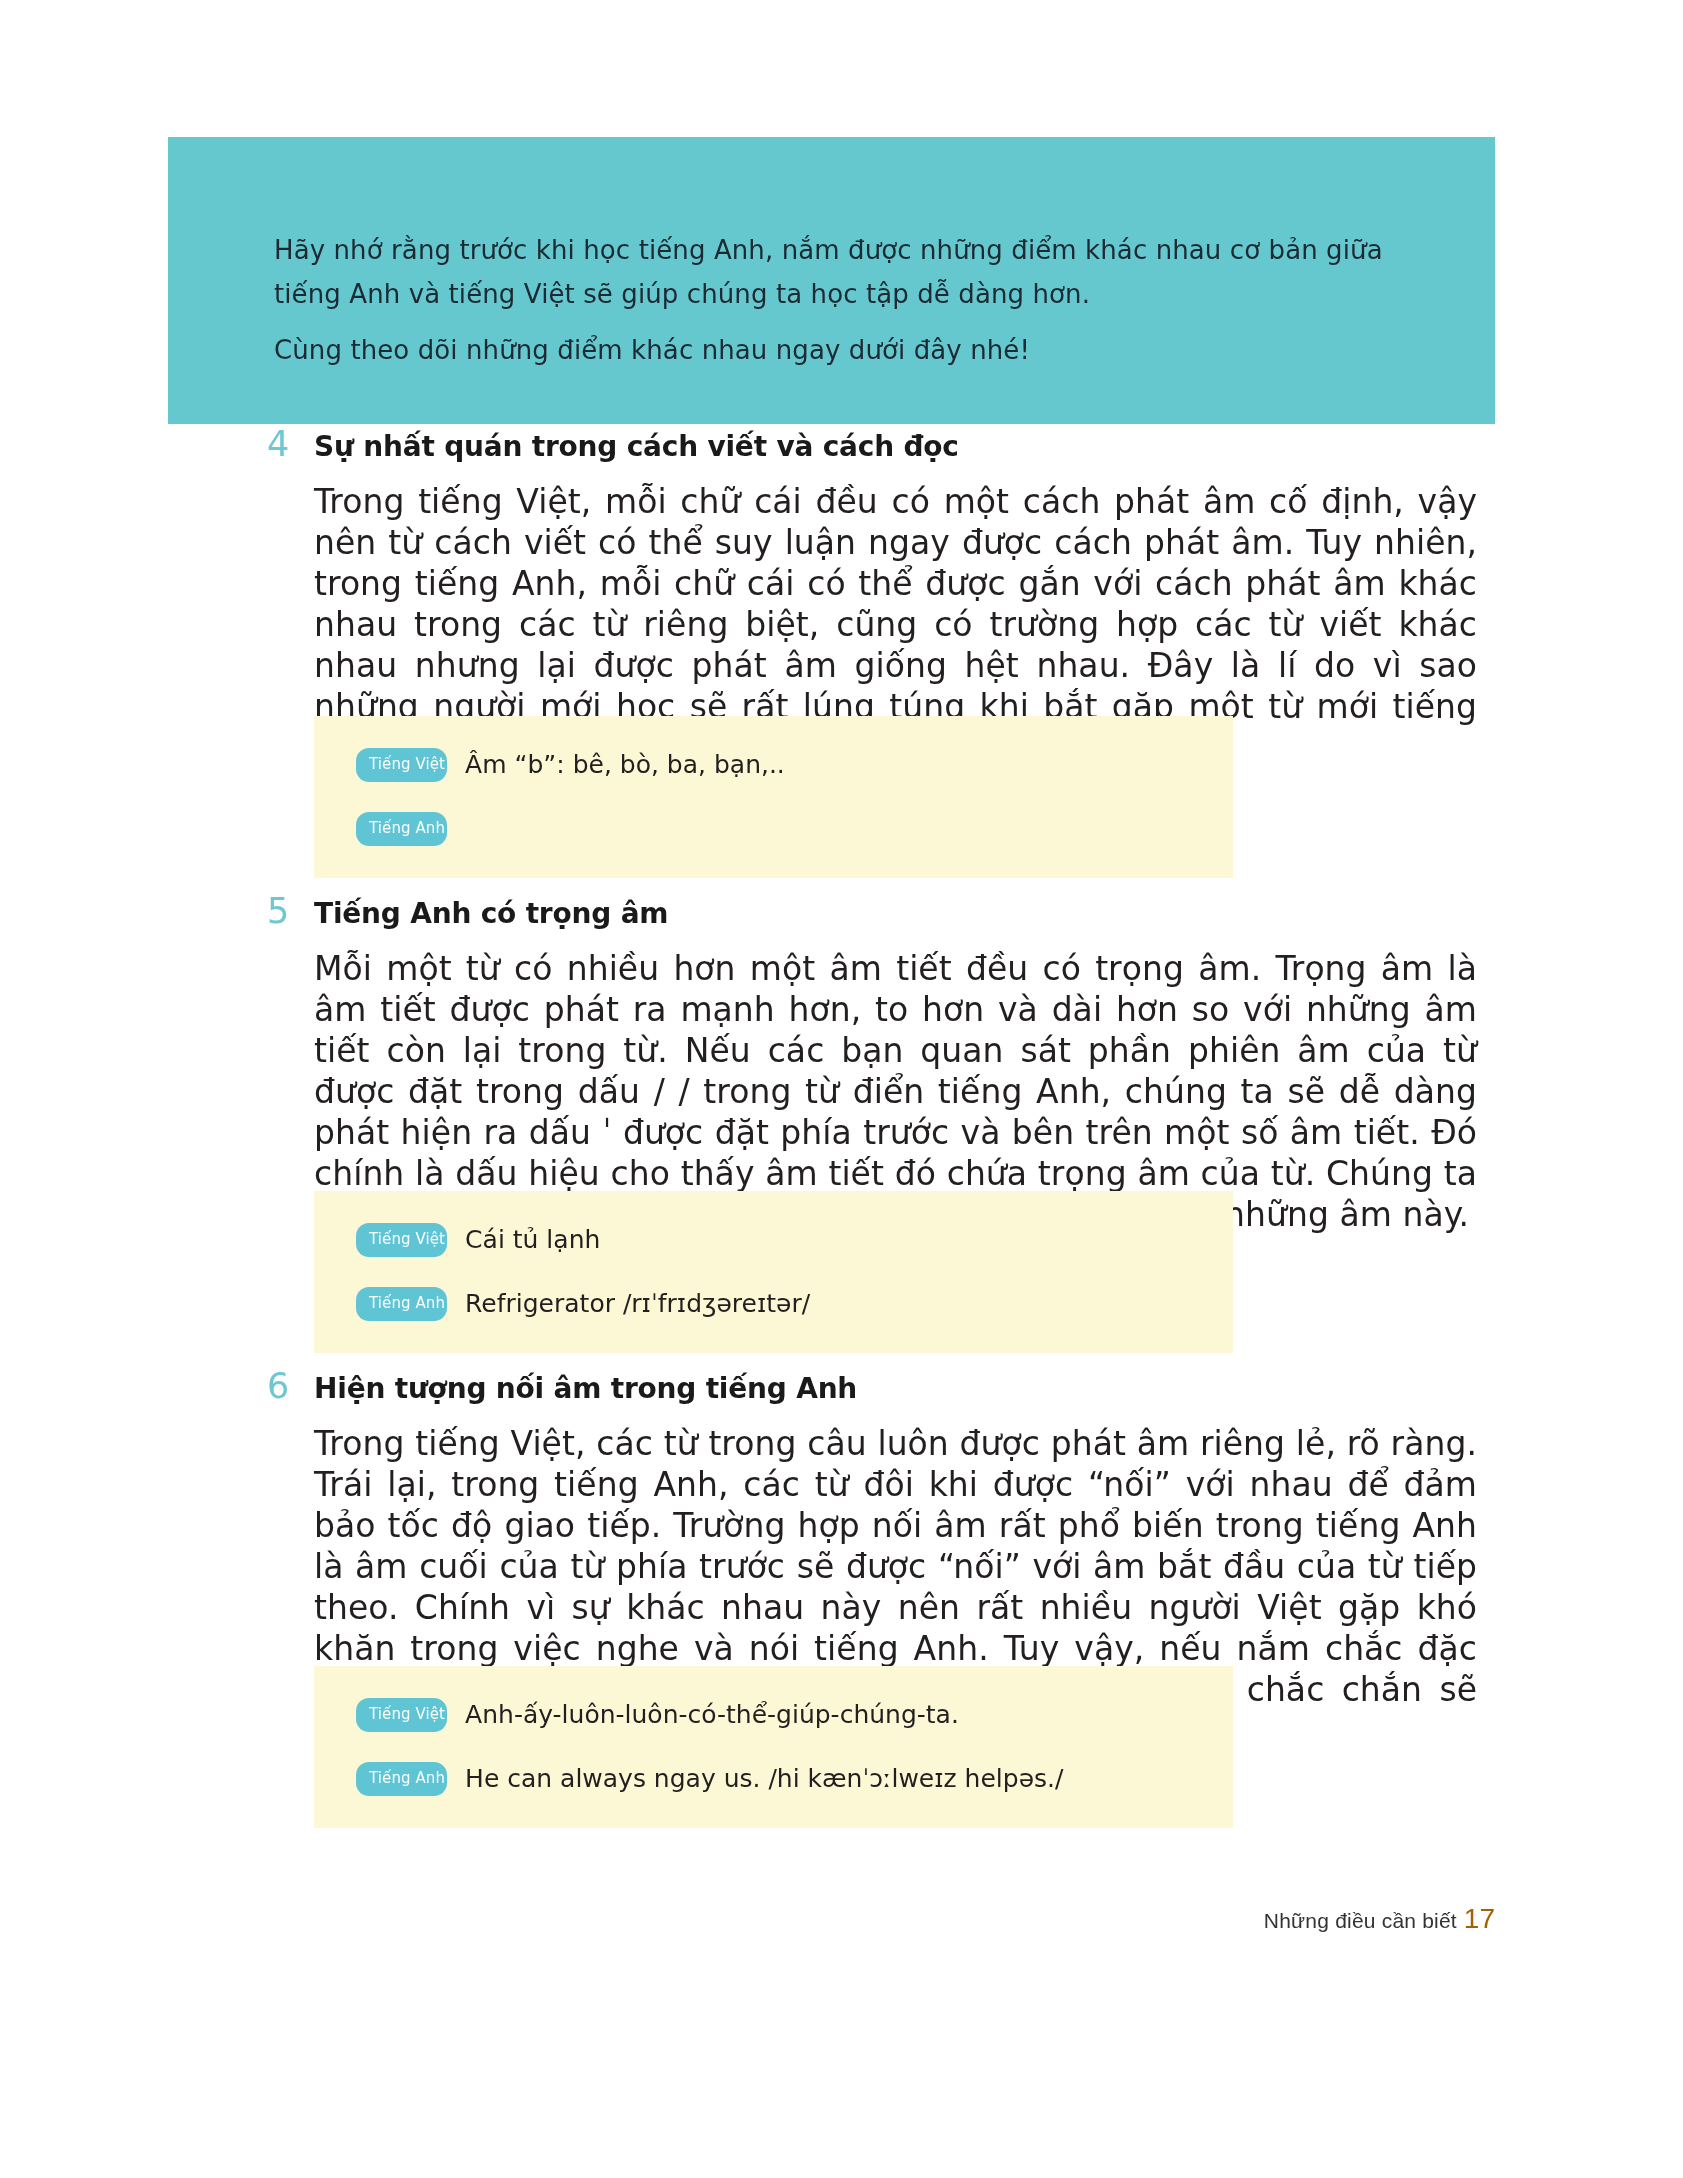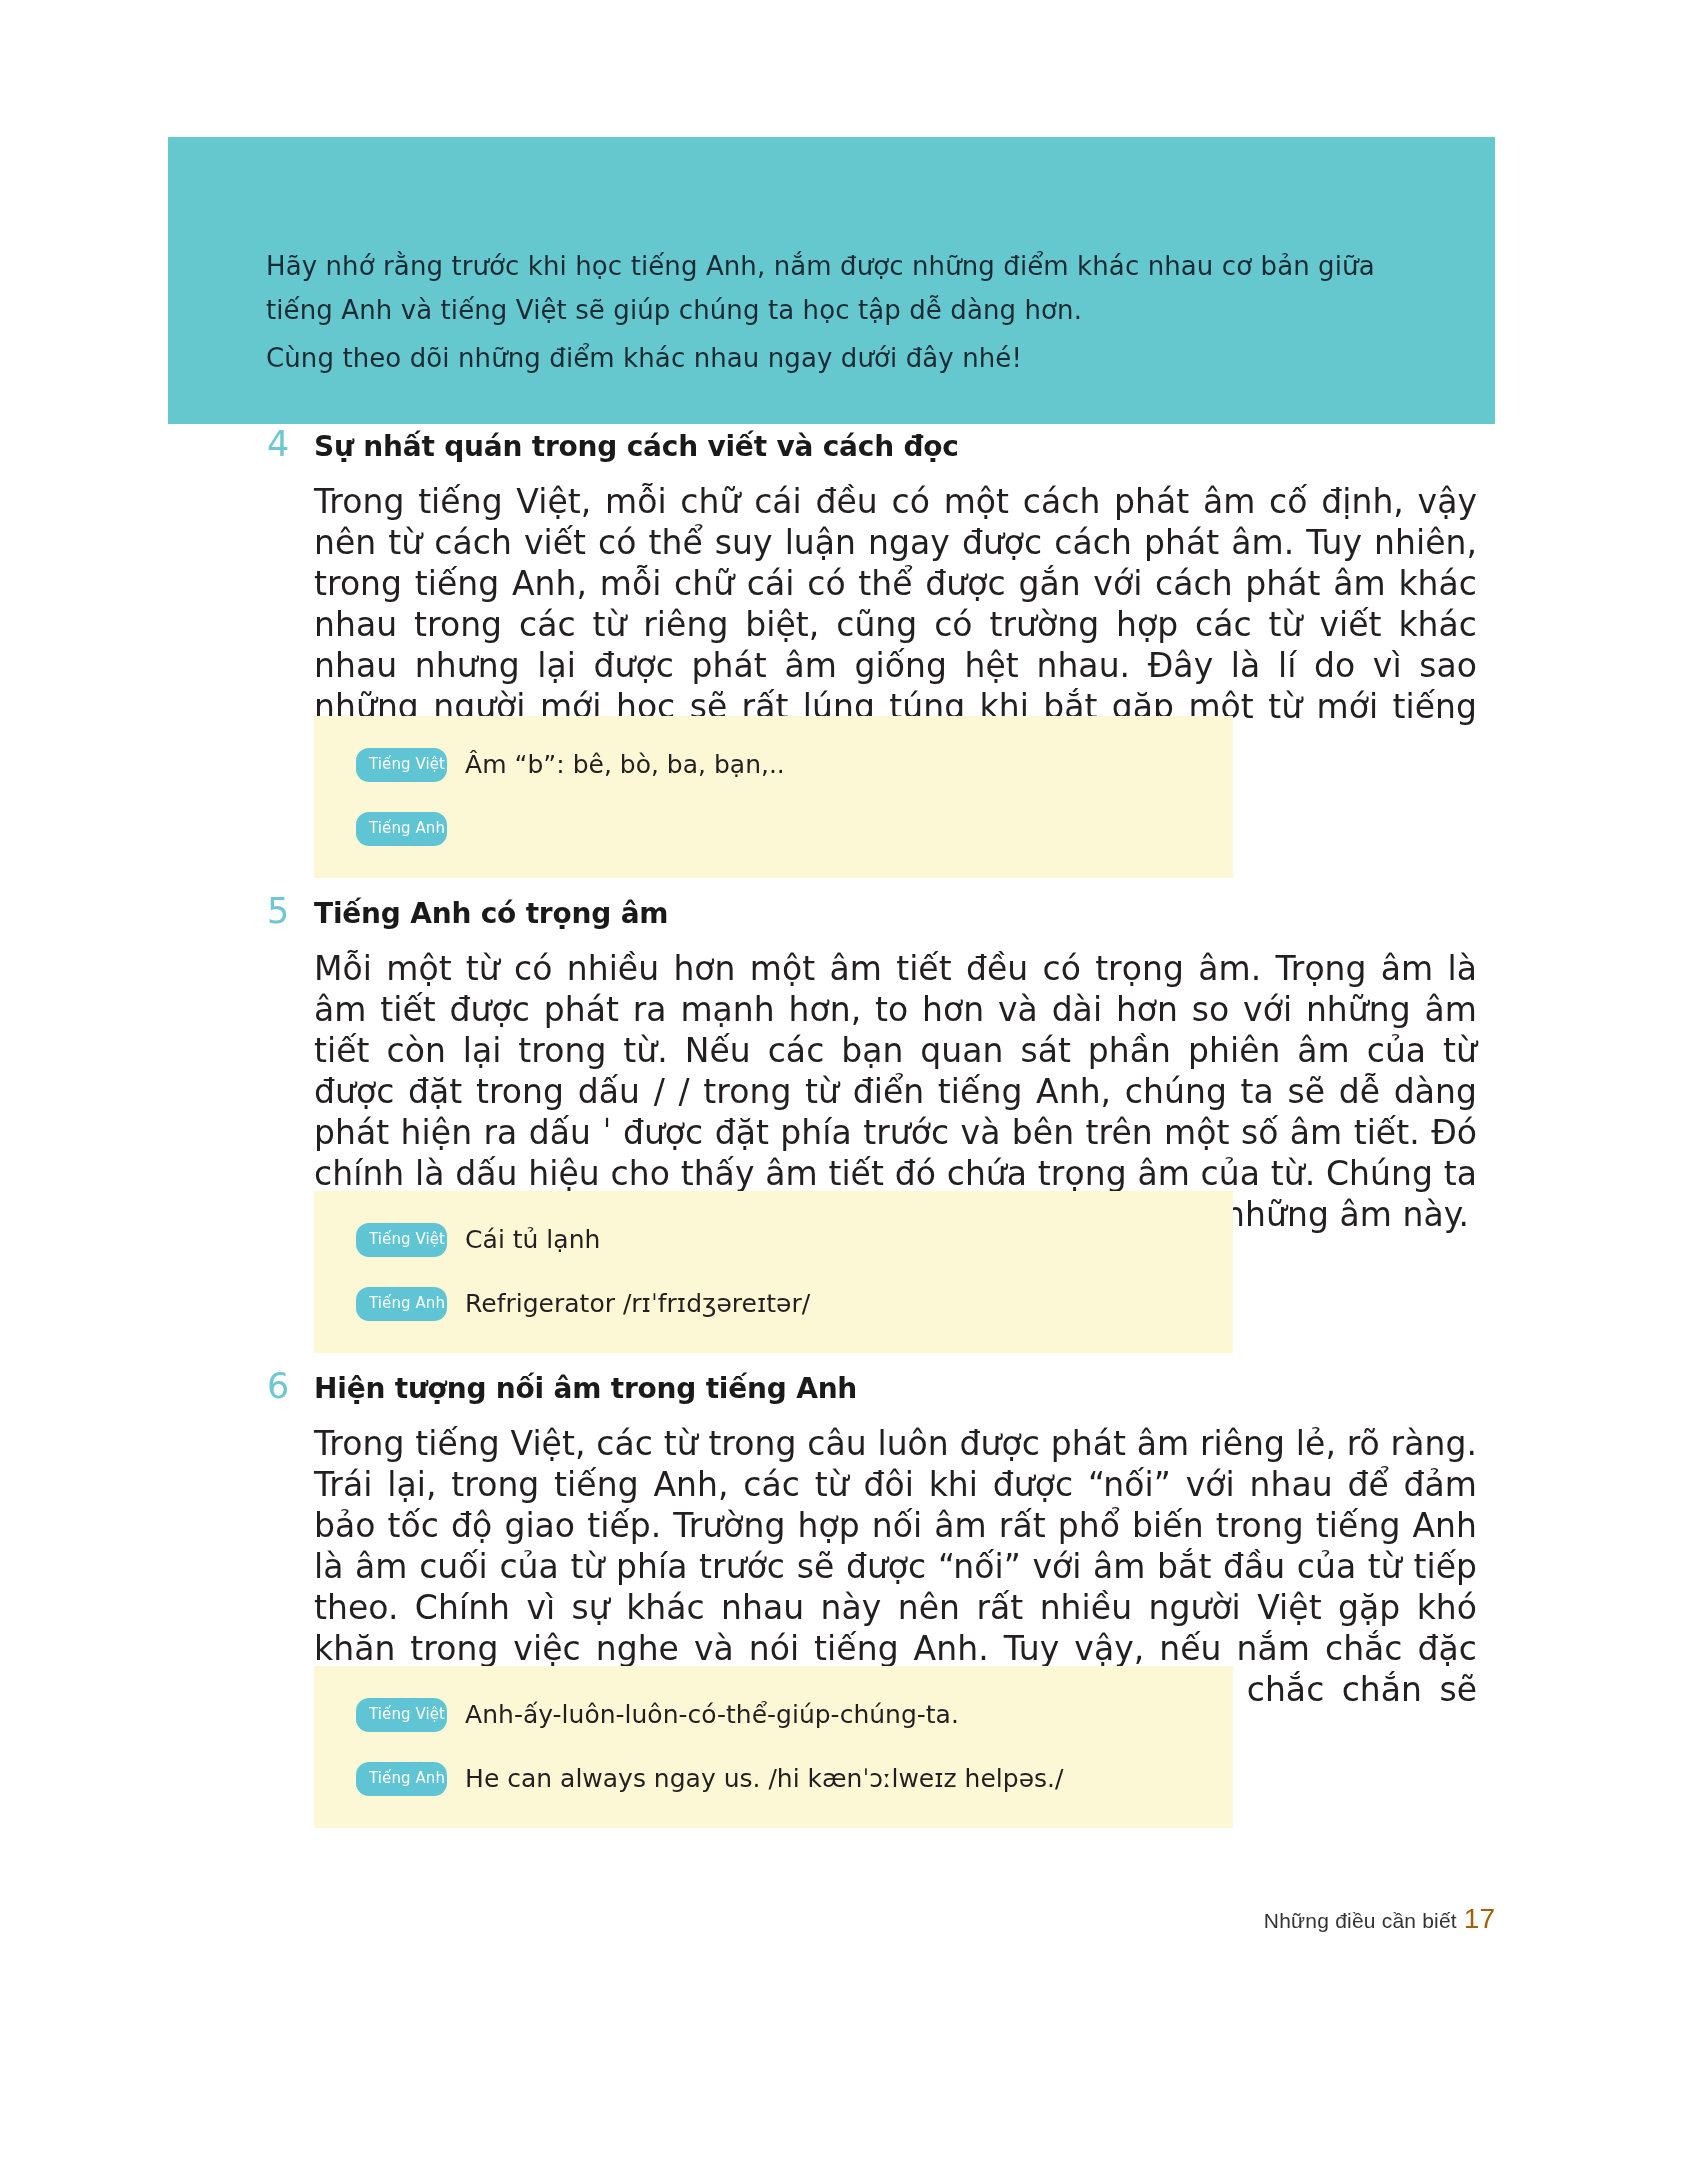--- a/index.html
+++ b/index.html
@@ -38,21 +38,21 @@
   .intro-text {
     position: absolute;
     left: 94px;
     bottom: 40px;
     width: 1168px;
     font-size: 26px;
     line-height: 44px;
     color: #1d2a33;
     letter-spacing: 0.1px;
   }
-  .intro-text p { margin: 4px; }
+  .intro-text p { margin: 12px; }
 
   
   .section {
     position: absolute;
     left: 267px;
     width: 1228px;
   }
   .sec-head {
     display: flex;
     align-items: baseline;

